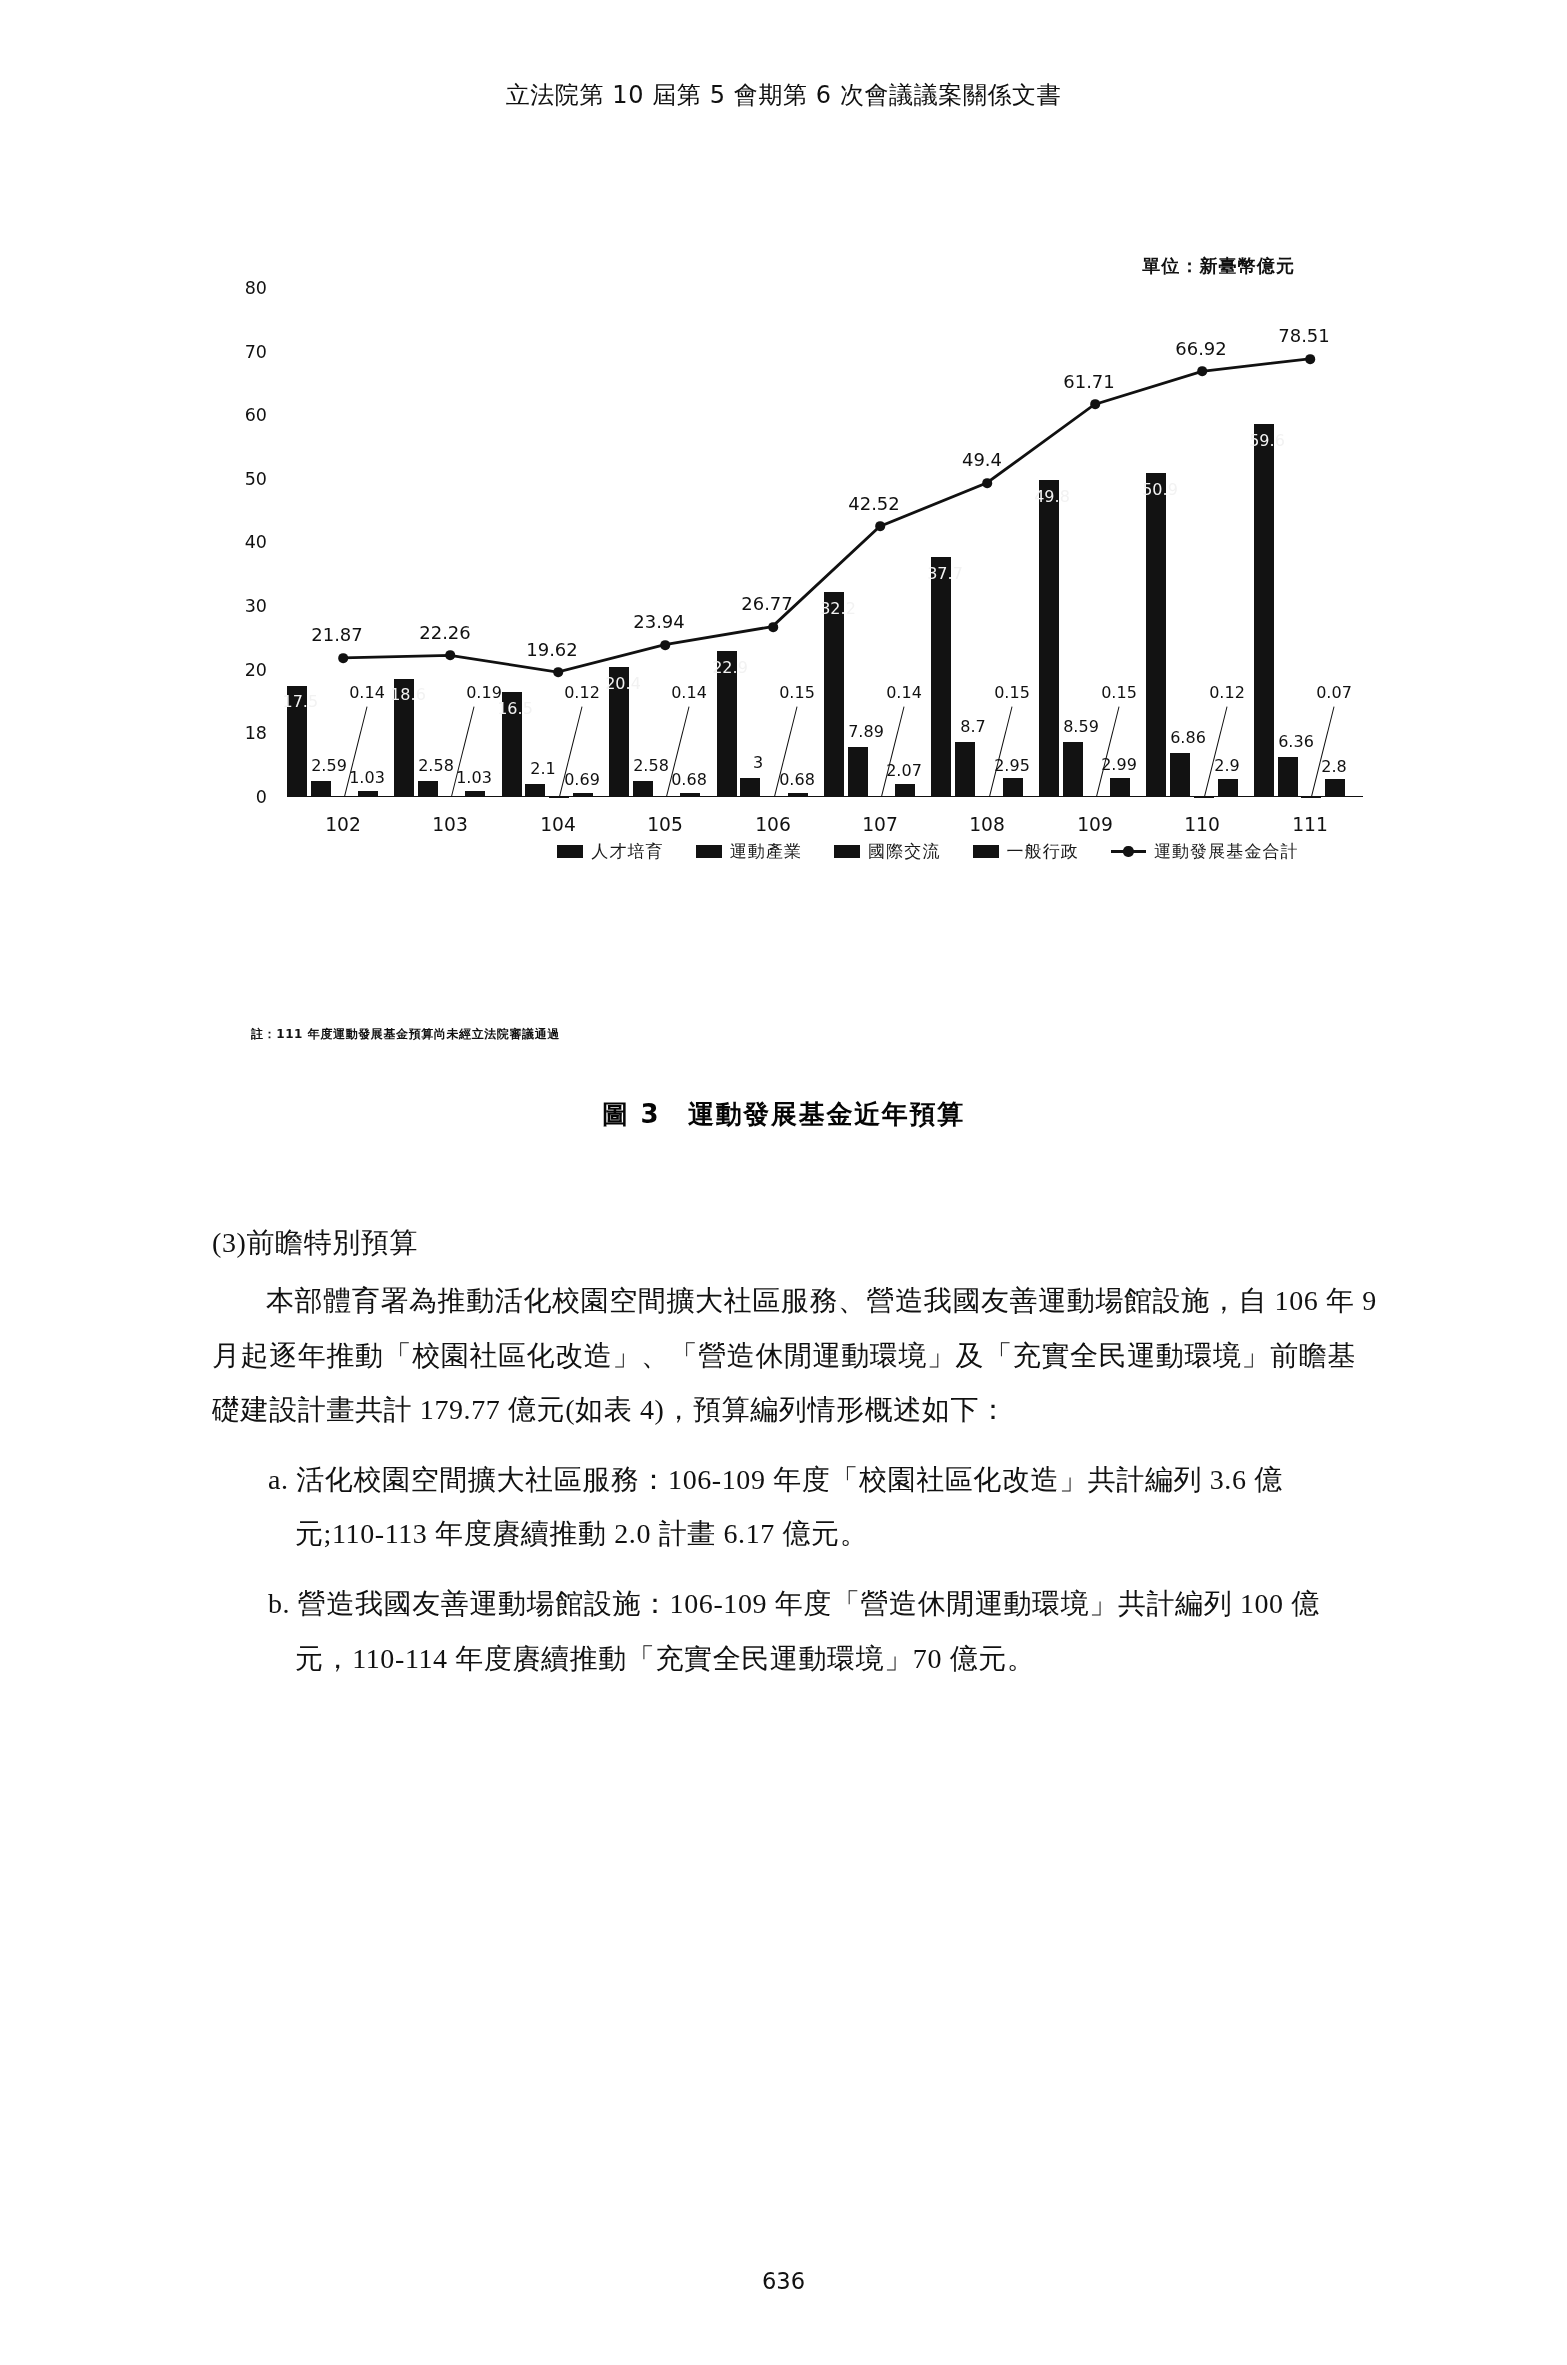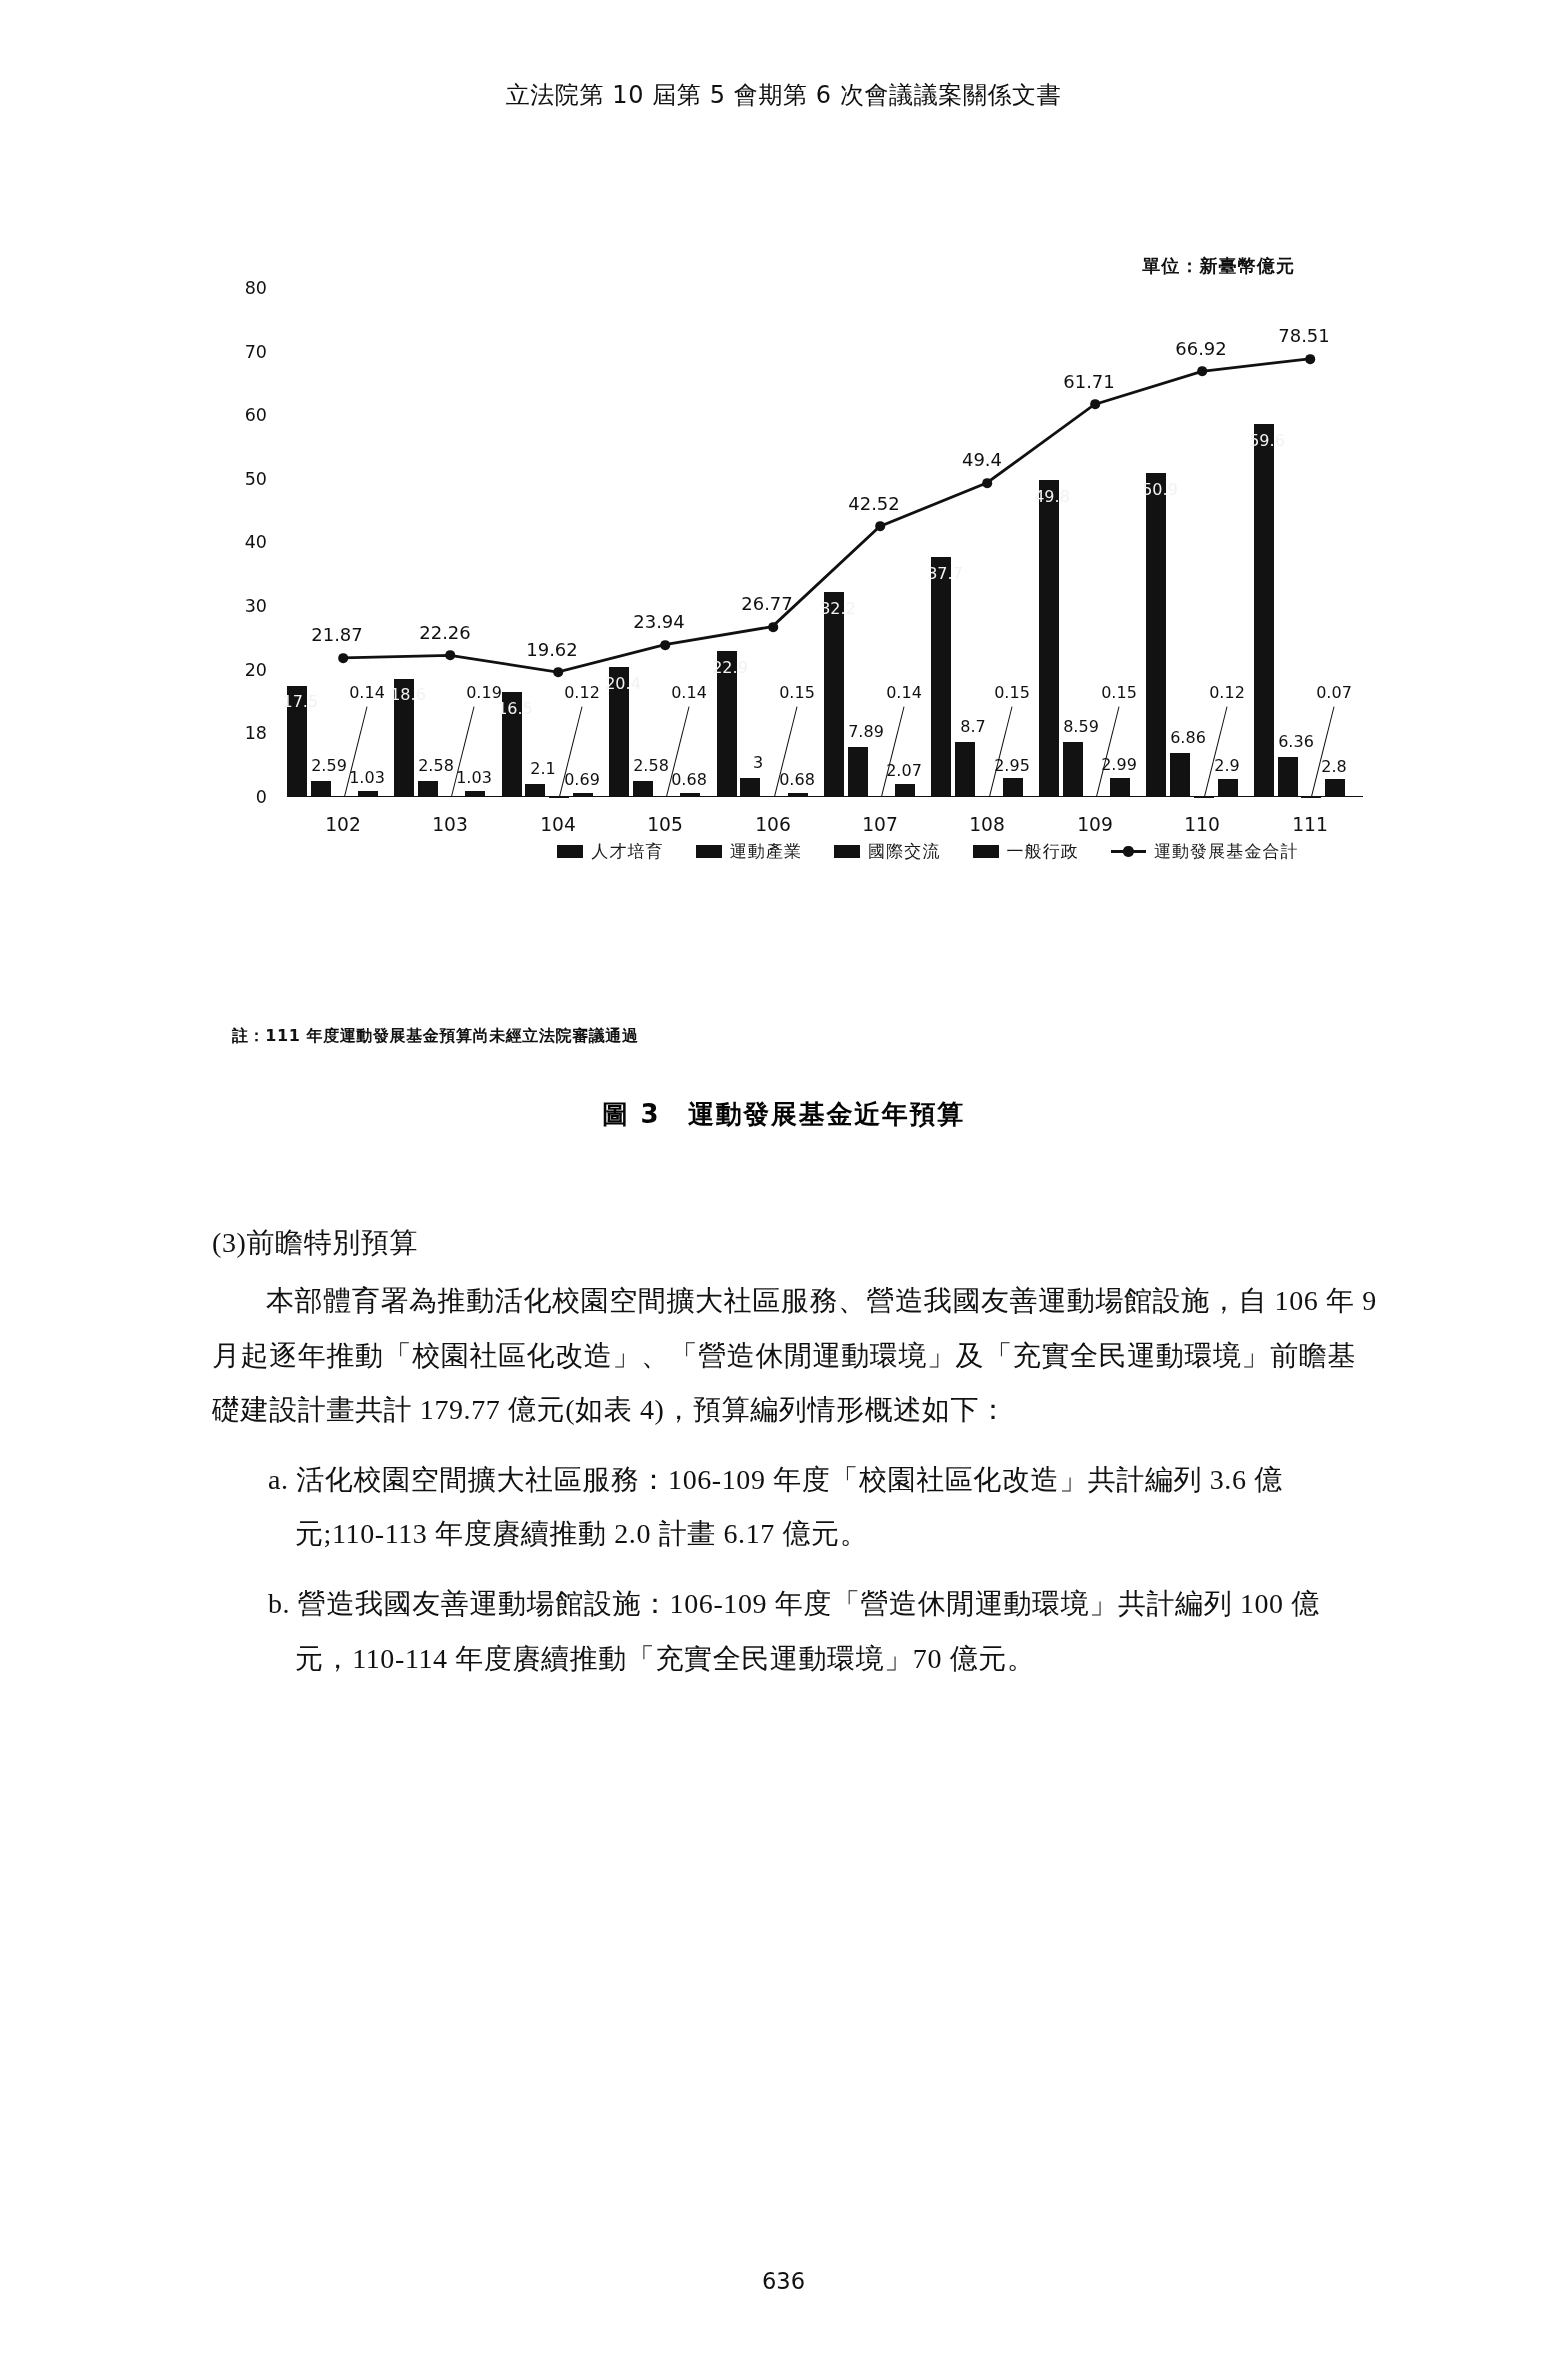--- a/index.html
+++ b/index.html
@@ -182,23 +182,23 @@
     height: 10.2px;
     background: #121212;
     border-radius: 50%;
     transform: translate(-50%, -50%);
   }
 
   
   .fig-note {
     position: absolute;
     top: 1026px;
-    left: 232px;
-    font-family: "DejaVu Sans", sans-serif;
-    font-size: 16px;
+    left: 251px;
+    font-family: "DejaVu Sans", sans-serif;
+    font-size: 12px;
     font-weight: bold;
     letter-spacing: 0.6px;
     color: #111;
   }
   .fig-caption {
     position: absolute;
     top: 1097px;
     left: 0;
     width: 100%;
     text-align: center;

